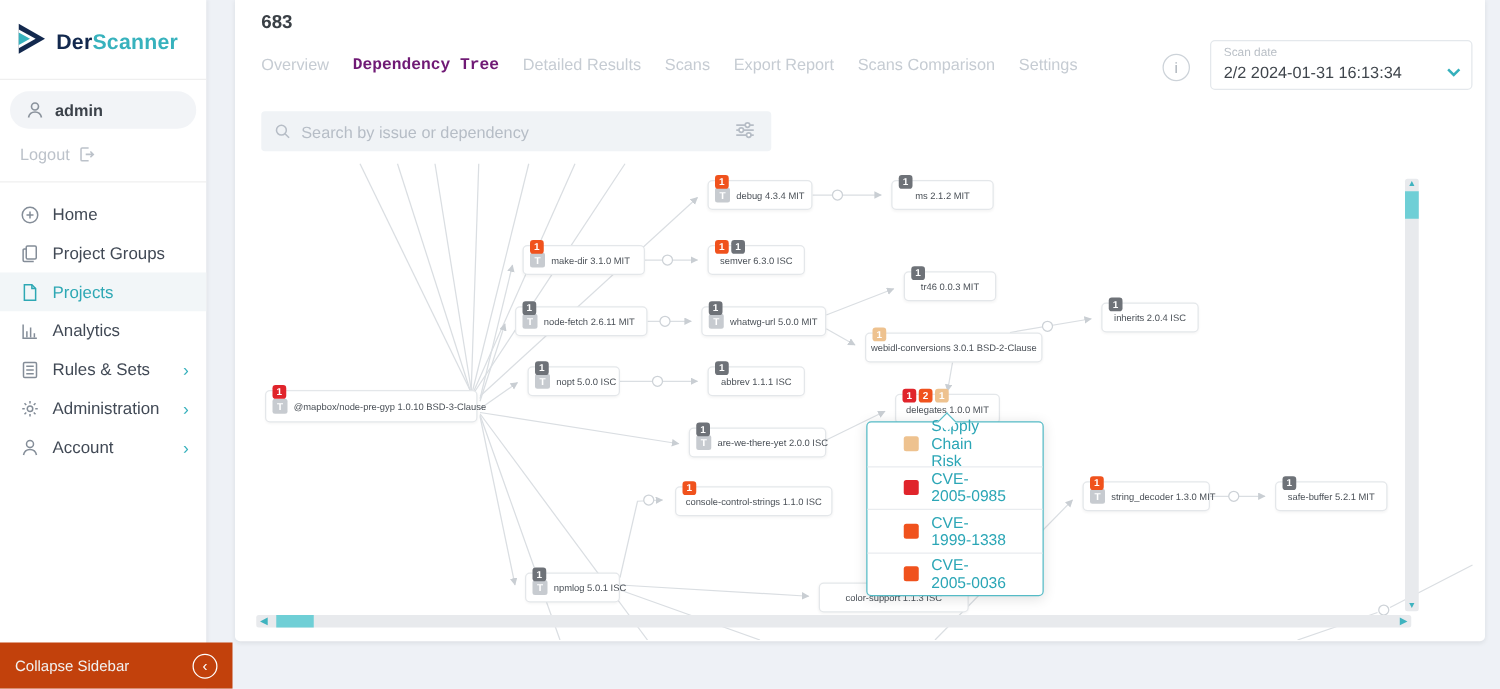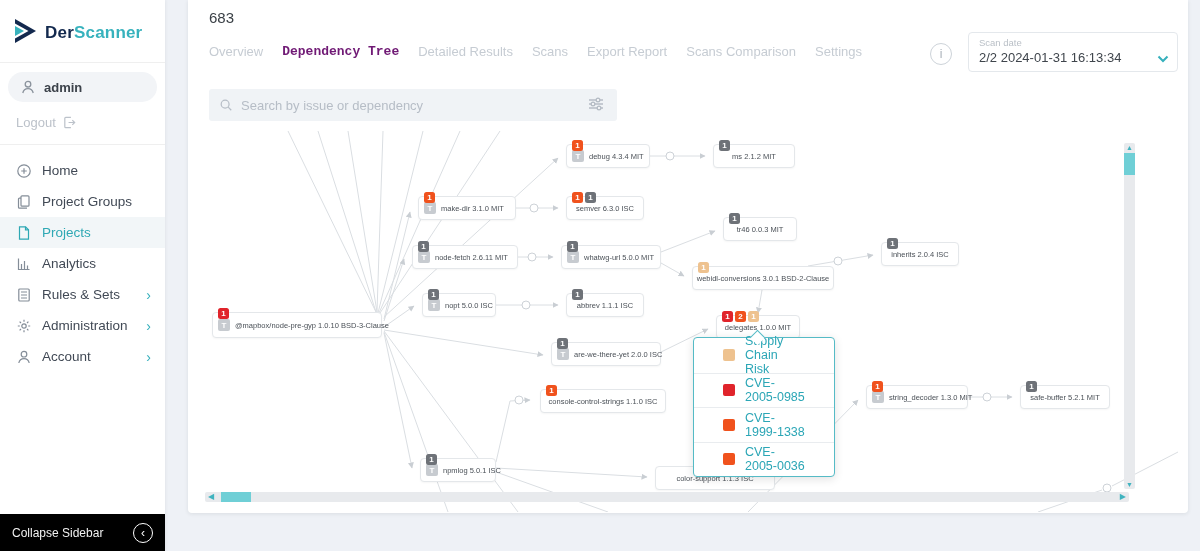--- a/index.html
+++ b/index.html
@@ -22,29 +22,29 @@
   .logout { margin:13px 0 0 16px; display:flex; align-items:center; gap:6px; color:#bcc2ca;
     font-size:13px; cursor:pointer; }
   .logout svg { width:15px; height:15px; stroke:#bcc2ca; fill:none; stroke-width:1.3; }
   .side-nav { margin-top:10px; }
   .nav-item { height:31px; display:flex; align-items:center; gap:10px; padding-left:16px;
     font-size:13.5px; color:#414955; cursor:pointer; }
   .nav-item svg { width:16px; height:16px; stroke:#848d98; fill:none; stroke-width:1.2; flex:0 0 16px; }
   .nav-item.active { background:#f2f6f8; color:#2ea8b4; }
   .nav-item.active svg { stroke:#2ea8b4; }
   .nav-chev { margin-left:auto; margin-right:14px; color:#35b0bc; font-size:14px; line-height:1; }
-  .collapse-bar { position:absolute; left:0; bottom:0; width:165px; height:37px; background:#000000;
+  .collapse-bar { position:absolute; left:0; bottom:0; width:186px; height:37px; background:#c2410c;
     color:#f1f1f1; font-size:12px; display:flex; align-items:center; padding:13px 12px; cursor:pointer; }
   .collapse-circ { margin-left:auto; width:20px; height:20px; border:1.4px solid #fff; border-radius:50%;
     display:flex; align-items:center; justify-content:center; font-size:12px; color:#fff; }
 
   
   .card { position:absolute; left:188px; top:0; width:1000px; height:513px; background:#fff;
     border-radius:0 0 4px 4px; box-shadow:0 1px 4px rgba(27,31,35,.09); overflow:hidden; }
-  .proj-title { position:absolute; left:21px; top:9px; font-size:15px; color:#3a4046; font-weight:400; }
+  .proj-title { position:absolute; left:21px; top:9px; font-size:15px; color:#3a4046; font-weight:700; }
   .tabs { position:absolute; left:21px; top:44px; display:flex; gap:19px; }
   .tab { font-size:13px; color:#c6ccd3; cursor:pointer; white-space:nowrap; }
   .tab.active { color:#701a75; font-weight:700;font-family:Liberation Mono, monospace; }
   .info-circ { position:absolute; left:742px; top:43px; width:22px; height:22px; border:1.5px solid #cdd3d9;
     border-radius:50%; color:#aab1b9; font-size:12px; display:flex; align-items:center; justify-content:center;
     cursor:pointer; }
   .scan-box { position:absolute; left:780px; top:32px; width:210px; height:40px; border:1px solid #e4e8ec;
     border-radius:4px; background:#fff; cursor:pointer; }
   .scan-label { position:absolute; left:10px; top:4px; font-size:9.5px; color:#b9bfc6;text-align:right; }
   .scan-value { position:absolute; left:10px; top:17px; font-size:13px; color:#3f454c; }

